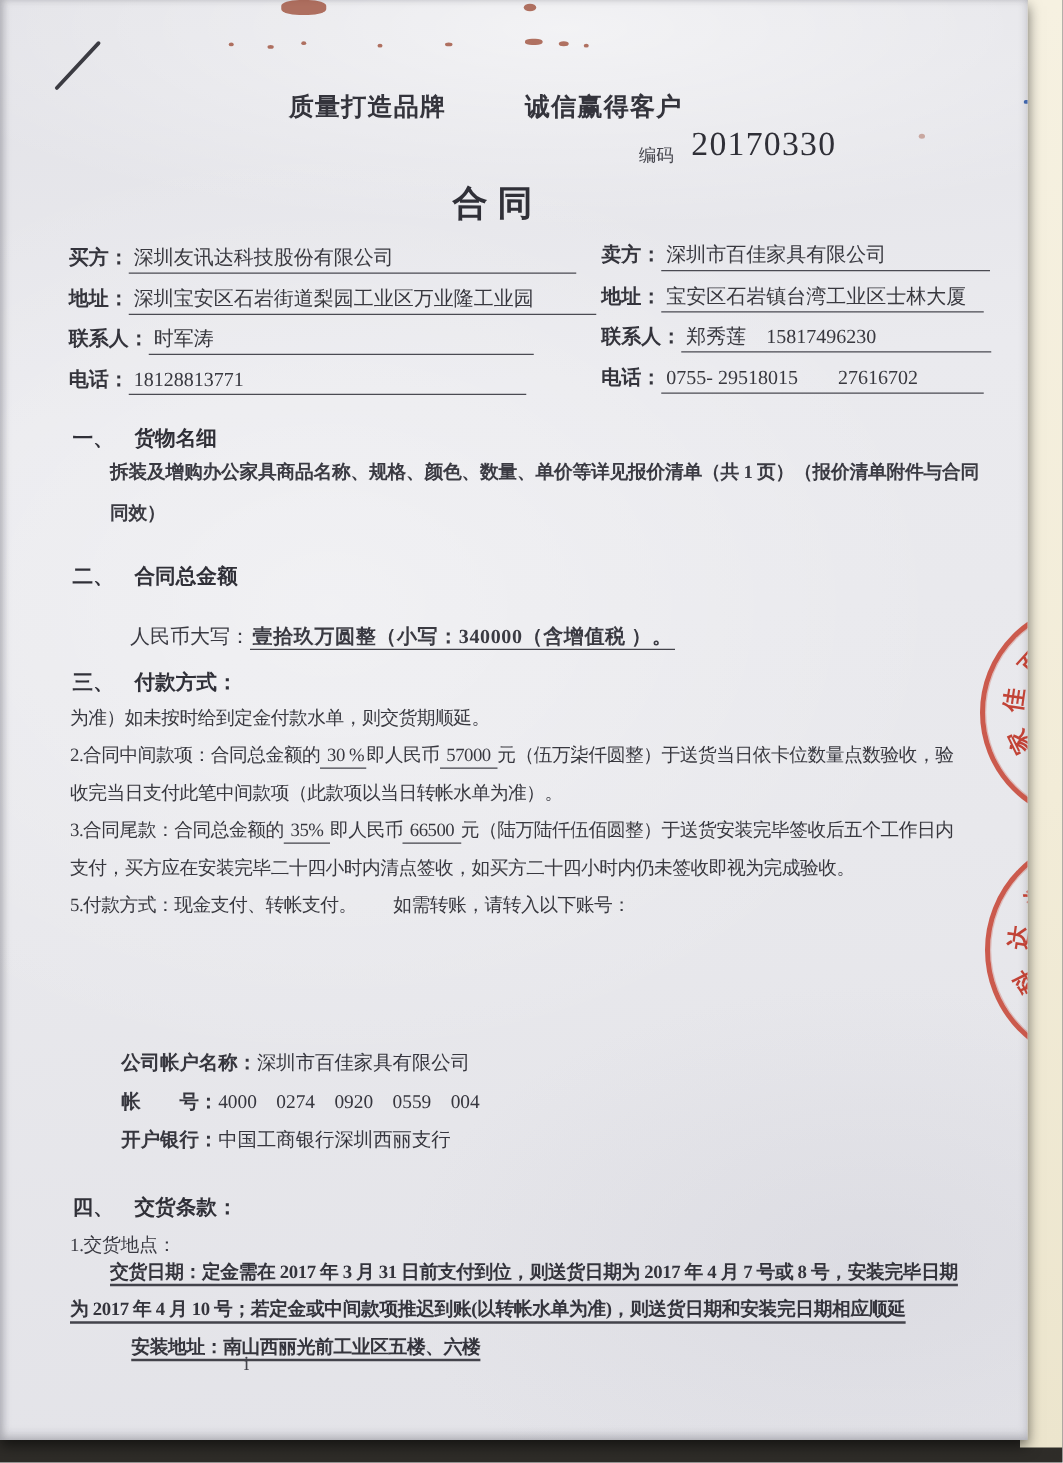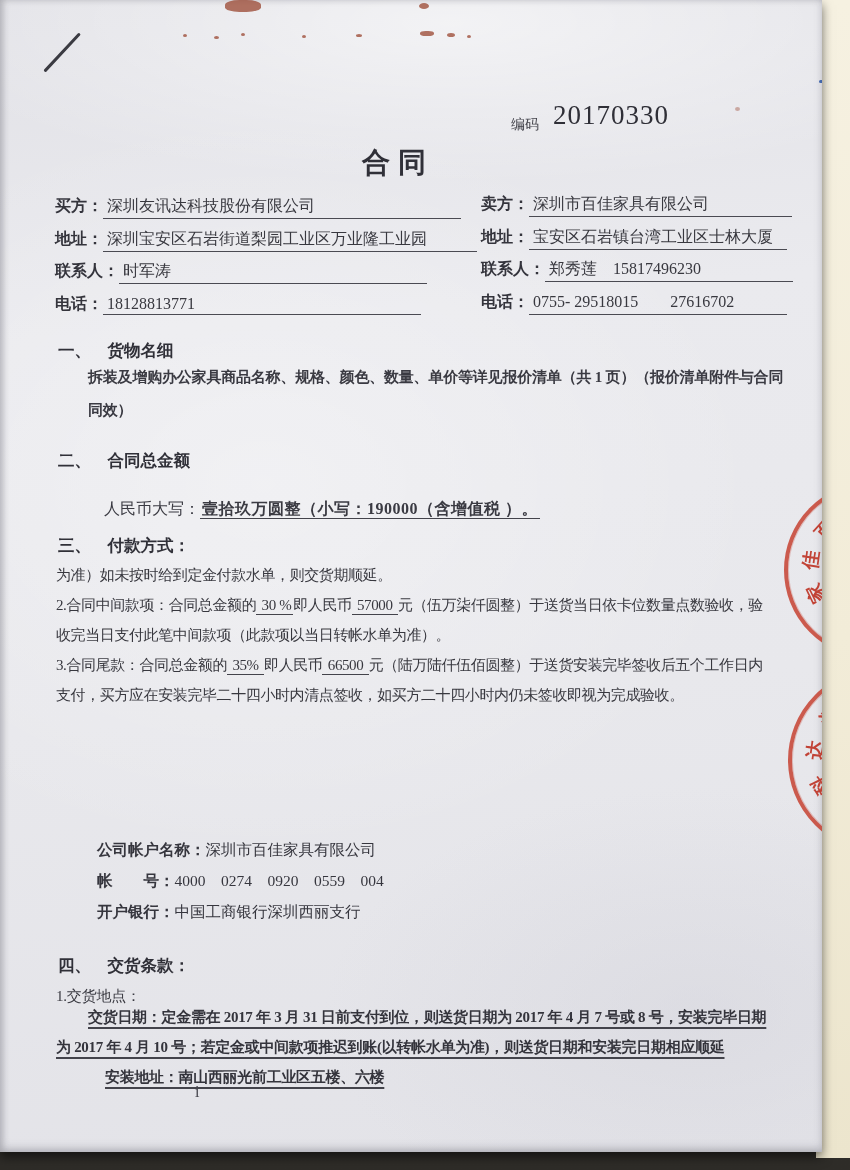--- a/index.html
+++ b/index.html
@@ -66,20 +66,21 @@
   <div class="abs smudge" style="left:183px;top:34px;width:4px;height:3px;"></div>
   <div class="abs smudge" style="left:214px;top:36px;width:5px;height:3px;"></div>
   <div class="abs smudge" style="left:241px;top:33px;width:4px;height:3px;"></div>
   <div class="abs smudge" style="left:302px;top:35px;width:4px;height:3px;"></div>
   <div class="abs smudge" style="left:356px;top:34px;width:6px;height:3px;"></div>
   <div class="abs smudge" style="left:420px;top:31px;width:14px;height:5px;border-radius:40%;"></div>
   <div class="abs smudge" style="left:447px;top:33px;width:8px;height:4px;"></div>
   <div class="abs smudge" style="left:467px;top:35px;width:4px;height:3px;"></div>
   <div class="abs smudge" style="left:735px;top:107px;width:5px;height:4px;opacity:.4;"></div>
 
+  <div class="abs slogan">质量打造品牌　　　诚信赢得客户</div>
   <div class="abs doc-title">合同</div>
   <div class="abs code-label">编码</div>
   <div class="abs code-value">20170330</div>
 
   <div id="buyer-rows">
       <div class="party-row" style="left: 55px; top: 196px;"><span class="lbl">买方：</span><span class="val" style="min-width: 350px;">深圳友讯达科技股份有限公司</span></div>
       <div class="party-row" style="left: 55px; top: 228.5px;"><span class="lbl">地址：</span><span class="val" style="min-width: 366px;">深圳宝安区石岩街道梨园工业区万业隆工业园</span></div>
       <div class="party-row" style="left: 55px; top: 261px;"><span class="lbl">联系人：</span><span class="val" style="min-width: 300px;">时军涛</span></div>
       <div class="party-row" style="left: 55px; top: 293.5px;"><span class="lbl">电话：</span><span class="val" style="min-width: 310px;">18128813771</span></div>
     </div>
@@ -91,37 +92,40 @@
     </div>
 
   <div class="abs sec-heading" style="left:58px;top:340px;">一、　货物名细</div>
   <div id="goods-lines">
       <div class="abs body-line" style="left: 88px; top: 368px; font-weight: bold;">拆装及增购办公家具商品名称、规格、颜色、数量、单价等详见报价清单（共 1 页）（报价清单附件与合同</div>
       <div class="abs body-line" style="left: 88px; top: 401px; font-weight: bold;">同效）</div>
     </div>
 
   <div class="abs sec-heading" style="left:58px;top:450px;">二、　合同总金额</div>
   <div class="abs total-line">
-    <span>人民币大写：</span><span class="u">壹拾玖万圆整（小写：190000（含增值税 ）。</span>
+    <span>人民币大写：</span><span class="u">壹拾玖万圆整（小写：340000（含增值税 ）。</span>
   </div>
 
   <div class="abs sec-heading" style="left:58px;top:535px;">三、　付款方式：</div>
   <div class="abs clausebox" id="payment-clauses">
       <div>
         <div class="cline"><span>为准）如未按时给到定金付款水单，则交货期顺延。</span></div>
       </div>
       <div>
         <div class="cline"><span>2.合同中间款项：合同总金额的</span><span class="u"> 30 %</span><span>即人民币</span><span class="u"> 57000 </span><span>元（伍万柒仟圆整）于送货当日依卡位数量点数验收，验</span></div>
         <div class="cline"><span>收完当日支付此笔中间款项（此款项以当日转帐水单为准）。</span></div>
       </div>
       <div>
         <div class="cline"><span>3.合同尾款：合同总金额的</span><span class="u"> 35% </span><span>即人民币</span><span class="u"> 66500 </span><span>元（陆万陆仟伍佰圆整）于送货安装完毕签收后五个工作日内</span></div>
         <div class="cline"><span>支付，买方应在安装完毕二十四小时内清点签收，如买方二十四小时内仍未签收即视为完成验收。</span></div>
       </div>
       <div>
+      </div>
+      <div>
+        <div class="cline"><span>5.付款方式：现金支付、转帐支付。　　如需转账，请转入以下账号：</span></div>
       </div>
     </div>
 
   <div id="bank-rows">
       <div class="bank-row" style="top: 840px;"><span style="font-weight: bold;">公司帐户名称：</span><span>深圳市百佳家具有限公司</span></div>
       <div class="bank-row" style="top: 871px;"><span style="font-weight: bold;">帐　　号：</span><span>4000　0274　0920　0559　004</span></div>
       <div class="bank-row" style="top: 902px;"><span style="font-weight: bold;">开户银行：</span><span>中国工商银行深圳西丽支行</span></div>
     </div>
 
   <div class="abs sec-heading" style="left:58px;top:955px;">四、　交货条款：</div>

